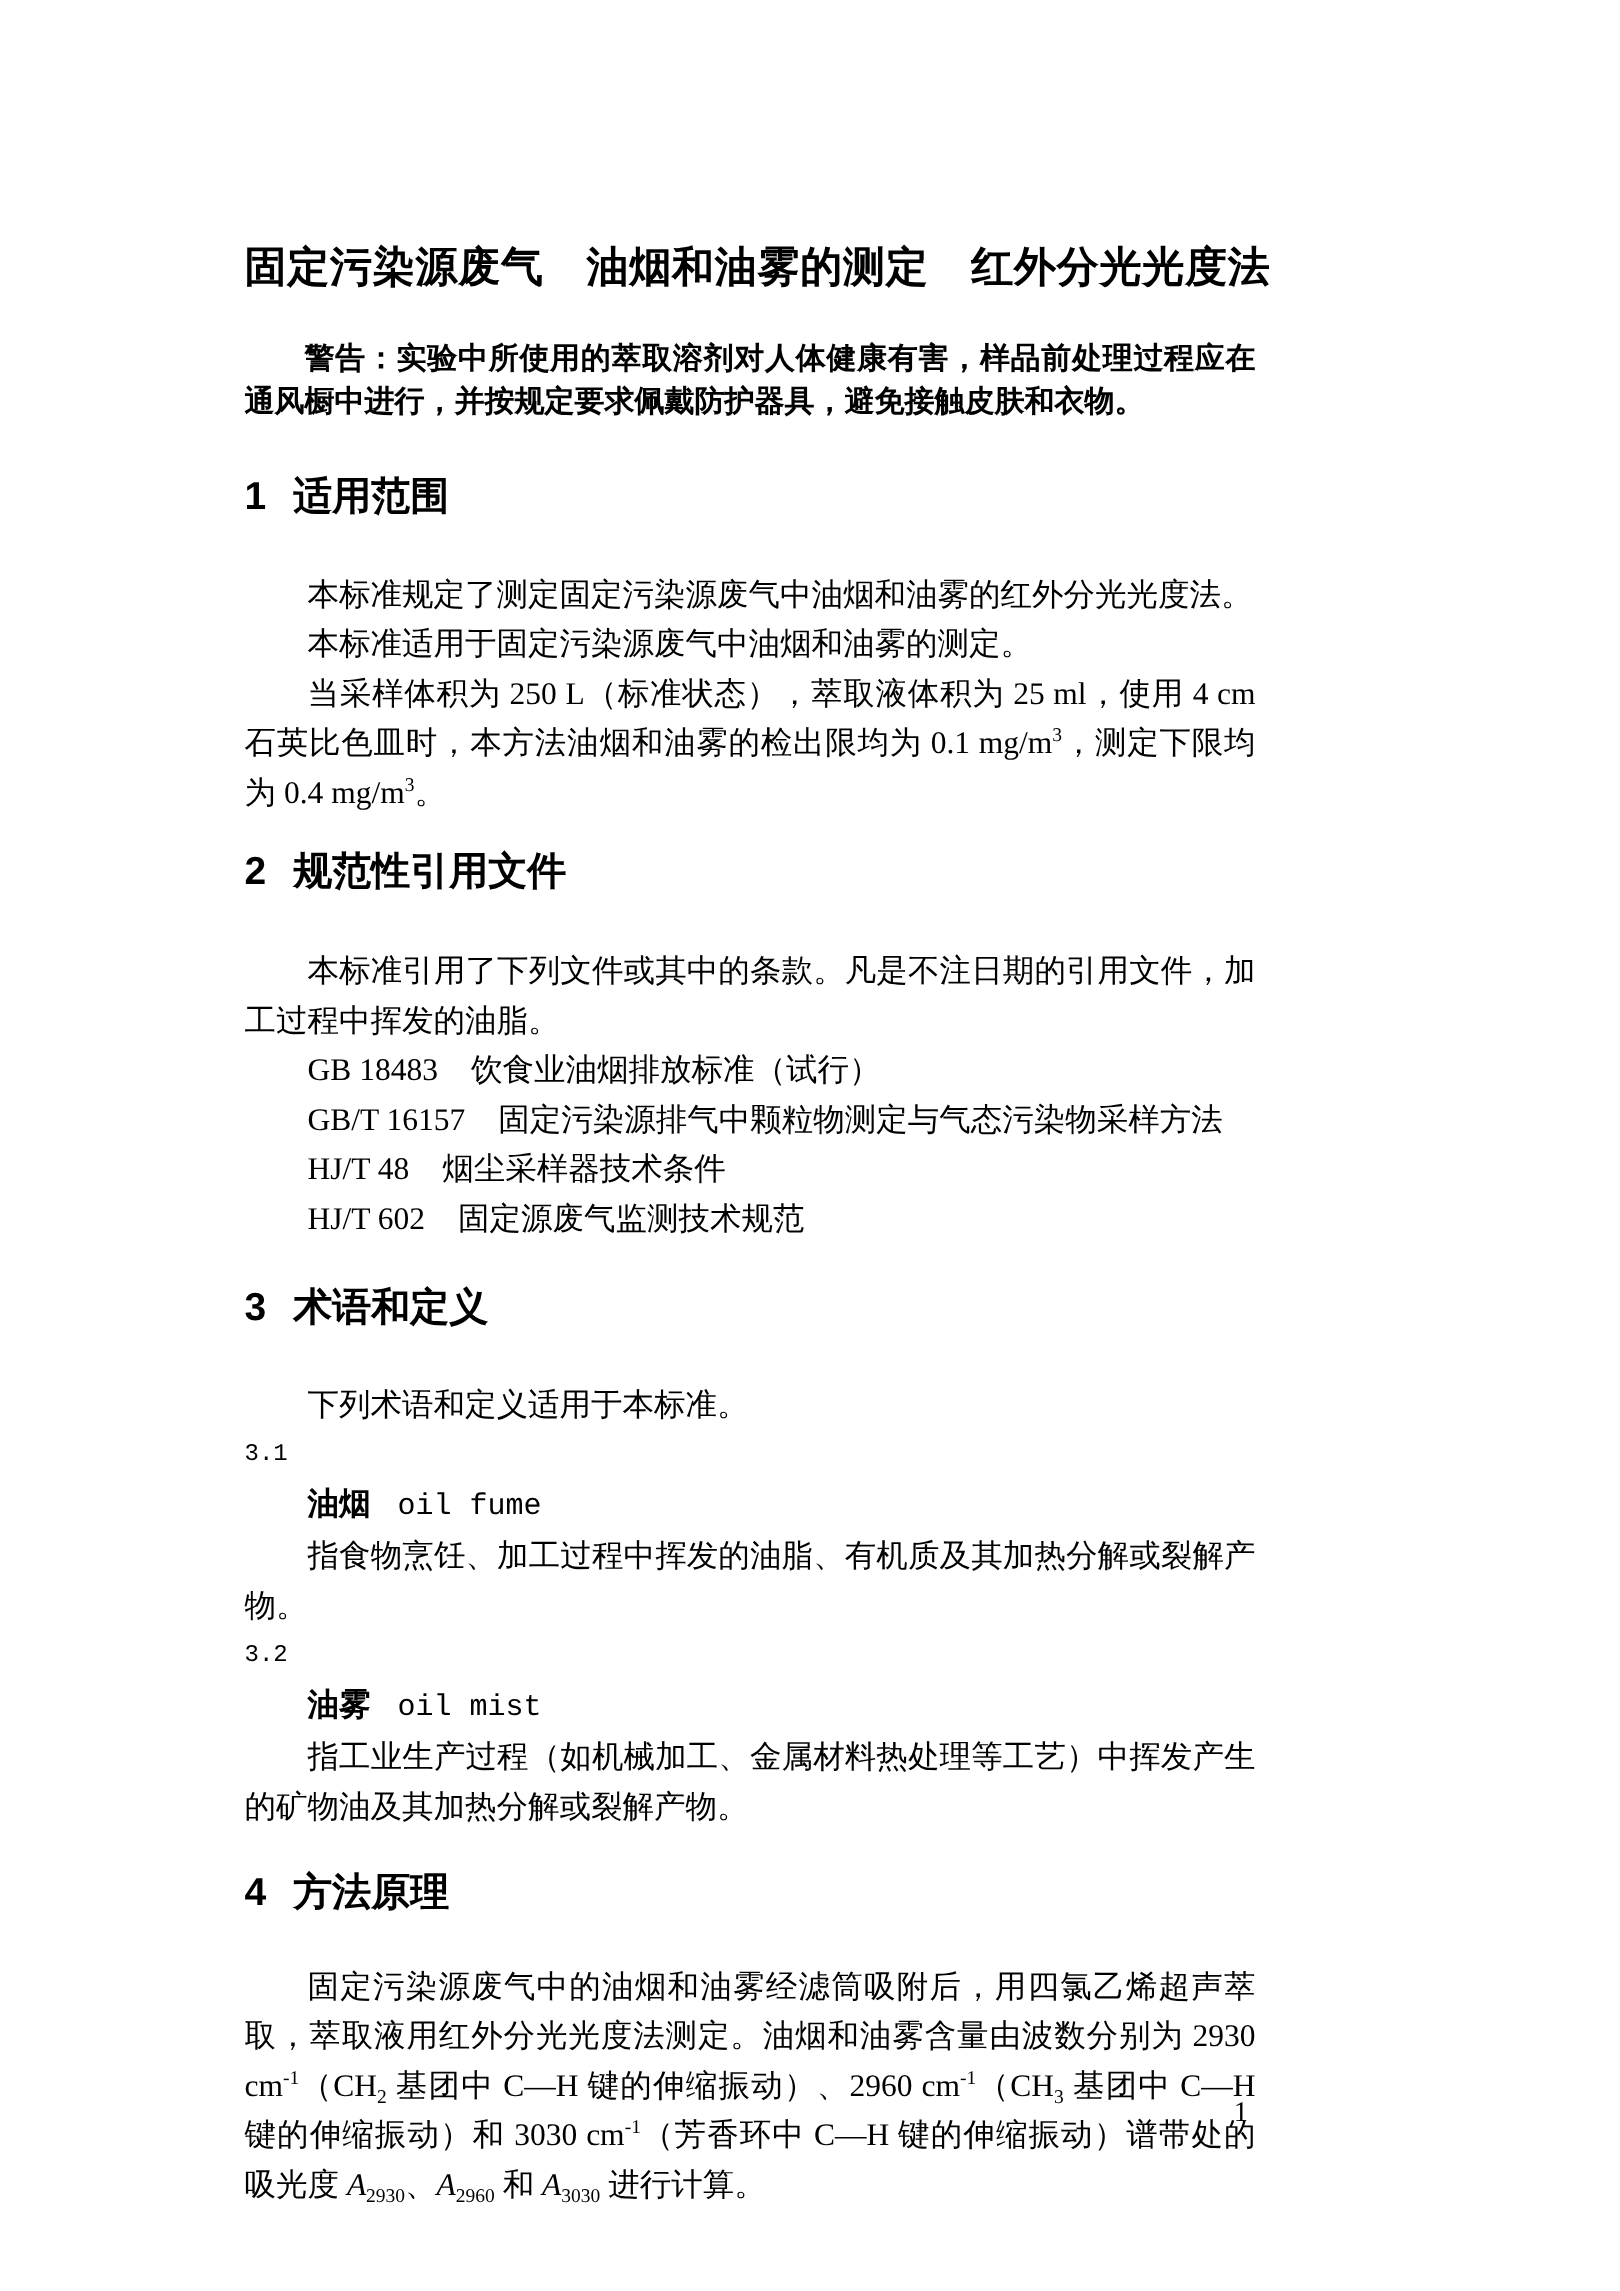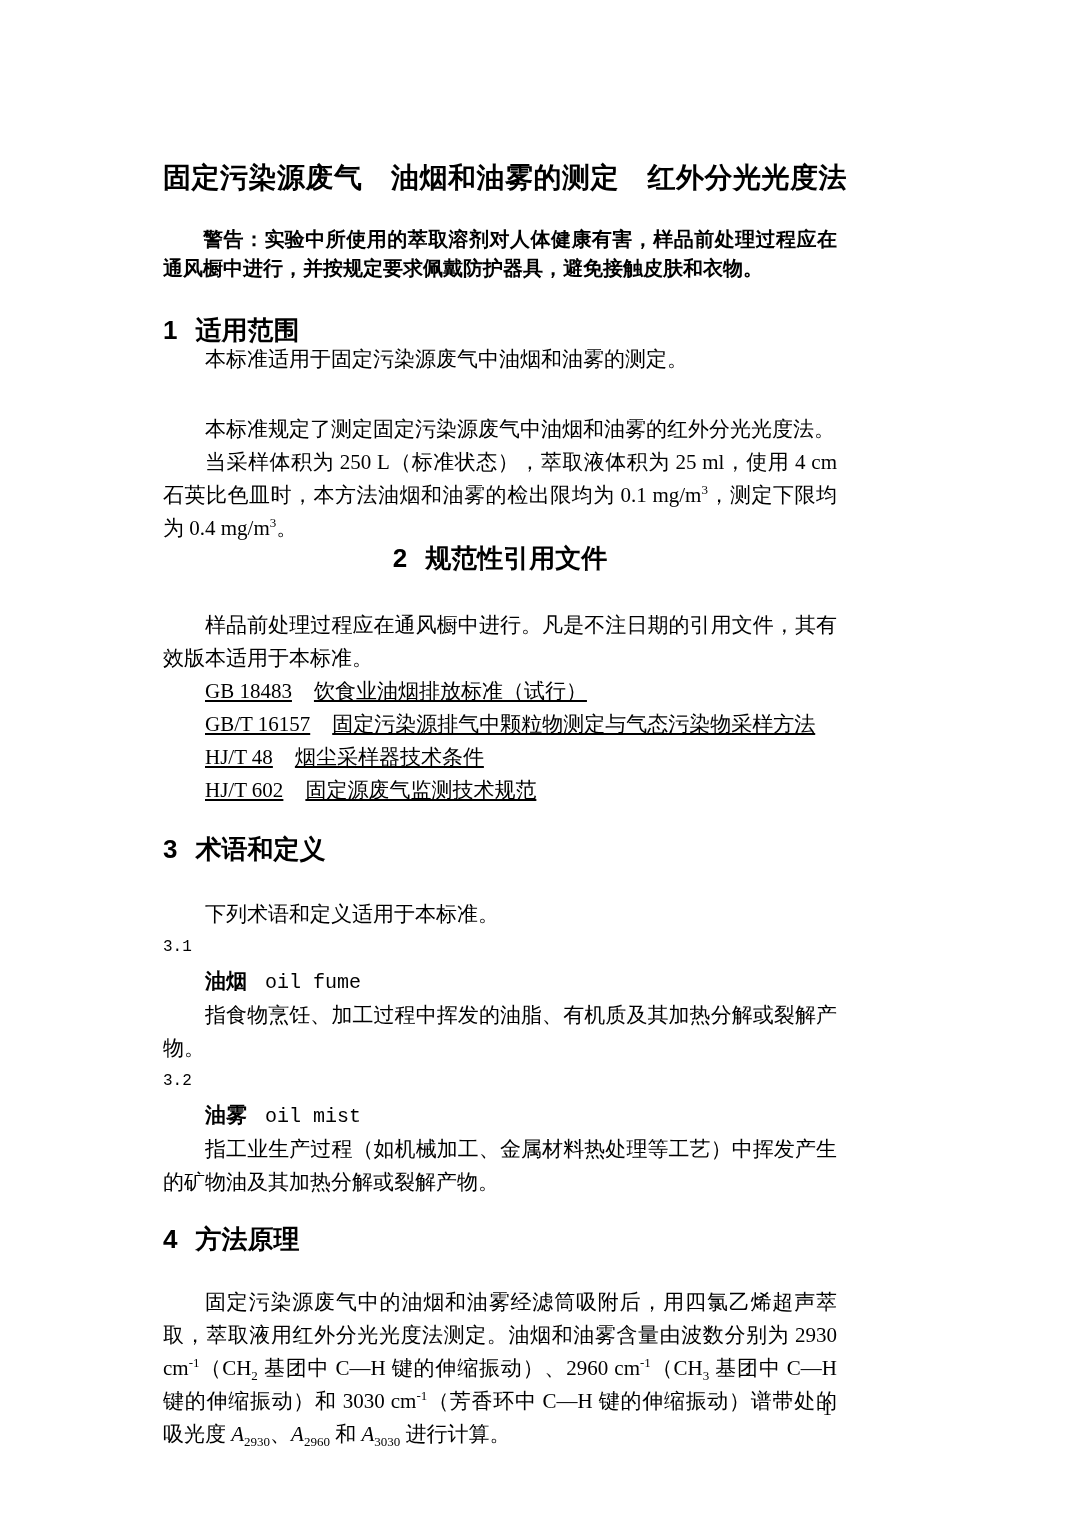--- a/index.html
+++ b/index.html
@@ -25,30 +25,30 @@
     font-weight:bold;font-size:20px;line-height:29px;
     text-indent:2em;text-align:justify;
   }
   .sec-h{
     margin:0;
     font-family:"Liberation Sans","DejaVu Sans",sans-serif;
     font-weight:bold;font-size:26px;line-height:26px;
   }
   .sec-h .sec-num{display:inline-block;margin-right:18px;}
   .sec-h.s1{margin-top:34px;}
-  .sec-h.s2{text-align:center;}
+  .sec-h.s2{margin-top:22px;}
   .sec-h.s3{margin-top:29px;}
   .sec-h.s4{margin-top:27px;}
   .body-p{margin:0;line-height:33px;text-indent:2em;text-align:justify;}
   .p-first{margin-top:37px;}
   .intro-refs{margin-top:38px;}
   .intro-terms{margin-top:36px;}
   .principle-p{margin-top:34px;}
   .ref-list{list-style:none;margin:0;padding:0;}
-  .ref-list li{line-height:33px;padding-left:2em;text-decoration:underline;}
+  .ref-list li{line-height:33px;padding-left:2em;}
   .ref-code{margin-right:22px;}
   .term-num{
     line-height:33px;
     font-family:"Liberation Mono","DejaVu Sans Mono",monospace;
     font-size:16px;
   }
   .term-line{line-height:33px;padding-left:2em;}
   .term-zh{font-family:"Liberation Sans","DejaVu Sans",sans-serif;font-weight:bold;}
   .term-en{
     margin-left:18px;
@@ -64,28 +64,28 @@
 
 <div class="page">
 
   <h1 class="doc-title">固定污染源废气　油烟和油雾的测定　红外分光光度法</h1>
 
   <p class="warning">警告：实验中所使用的萃取溶剂对人体健康有害，样品前处理过程应在通风橱中进行，并按规定要求佩戴防护器具，避免接触皮肤和衣物。</p>
 
   <h2 class="sec-h s1">
     <span class="sec-num">1</span><span>适用范围</span>
   </h2>
+  <p class="body-p p-first">本标准规定了测定固定污染源废气中油烟和油雾的红外分光光度法。</p>
   <p class="body-p">本标准适用于固定污染源废气中油烟和油雾的测定。</p>
-  <p class="body-p p-first">本标准规定了测定固定污染源废气中油烟和油雾的红外分光光度法。</p>
   <p class="body-p"><span>当采样体积为 250 L（标准状态），萃取液体积为 25 ml，使用 4 cm 石英比色皿时，本方法油烟和油雾的检出限均为 0.1 mg/m</span><sup>3</sup><span>，测定下限均为 0.4 mg/m</span><sup>3</sup><span>。</span></p>
 
   <h2 class="sec-h s2">
     <span class="sec-num">2</span><span>规范性引用文件</span>
   </h2>
-  <p class="body-p intro-refs">样品前处理过程应在通风橱中进行。凡是不注日期的引用文件，其有效版本适用于本标准。</p>
+  <p class="body-p intro-refs">本标准引用了下列文件或其中的条款。凡是不注日期的引用文件，加工过程中挥发的油脂。</p>
   <ul class="ref-list">
     <li>
       <span class="ref-code">GB 18483</span><span>饮食业油烟排放标准（试行）</span>
     </li>
     <li>
       <span class="ref-code">GB/T 16157</span><span>固定污染源排气中颗粒物测定与气态污染物采样方法</span>
     </li>
     <li>
       <span class="ref-code">HJ/T 48</span><span>烟尘采样器技术条件</span>
     </li>

